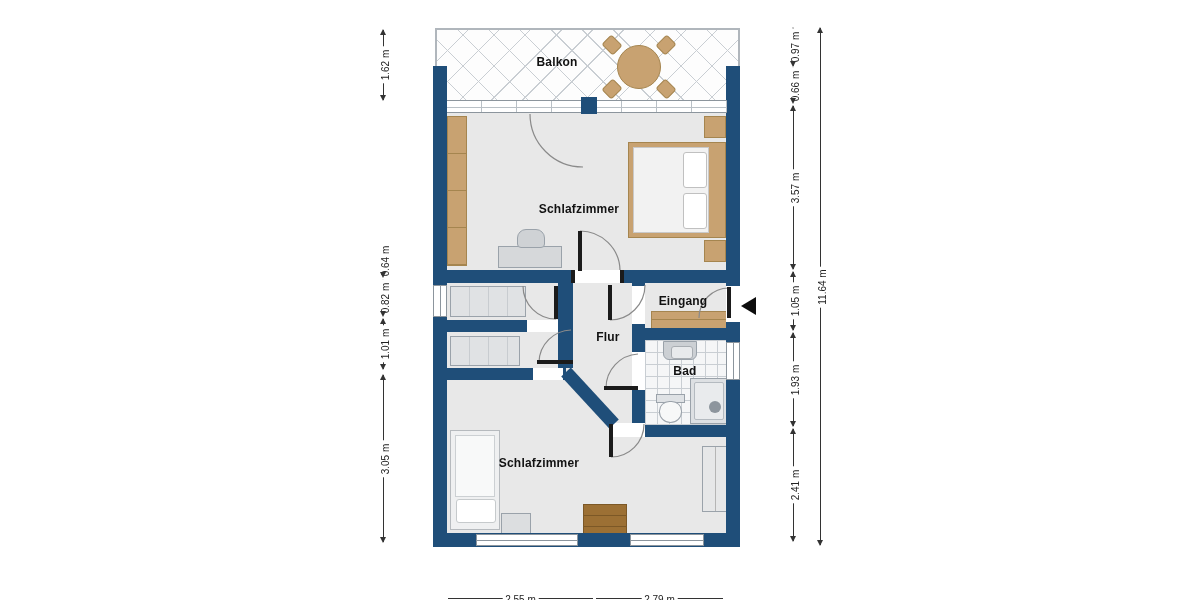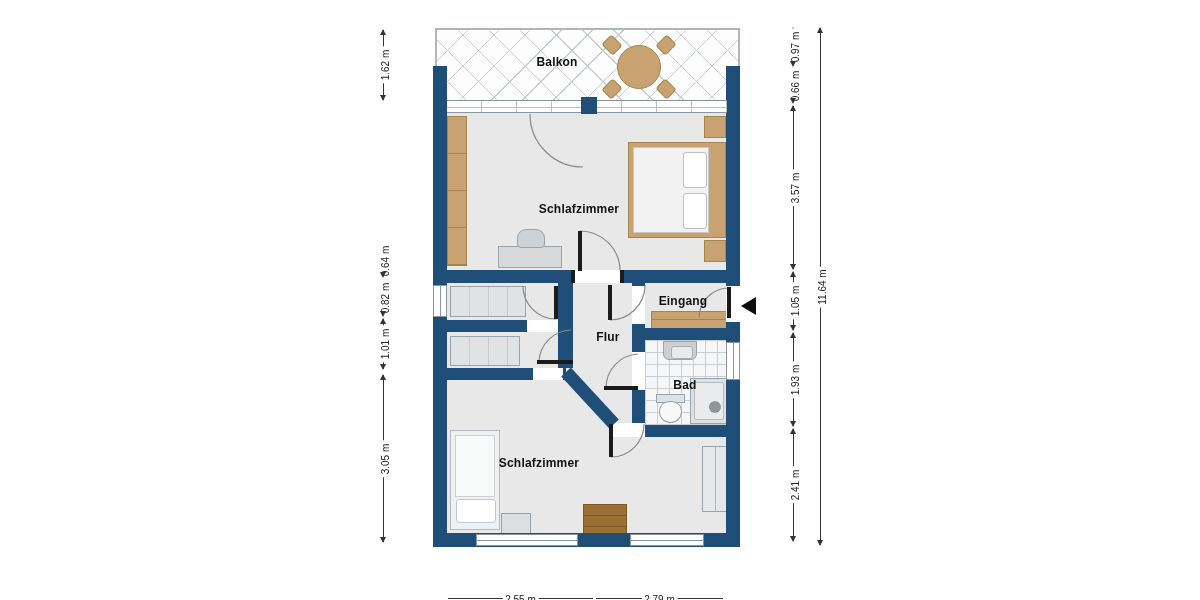--- a/index.html
+++ b/index.html
@@ -180,21 +180,21 @@
       <rect x="609" y="424" width="4" height="33"></rect>
     </g>
 
     <polygon points="741,306 756,297 756,315" fill="#0d0d0d"></polygon>
   </svg>
 
   <div class="room-label" style="left:557px;top:62px;">Balkon</div>
   <div class="room-label" style="left:579px;top:209px;">Schlafzimmer</div>
   <div class="room-label" style="left:683px;top:301px;">Eingang</div>
   <div class="room-label" style="left:608px;top:337px;">Flur</div>
-  <div class="room-label" style="left:685px;top:385px;">Bad</div>
+  <div class="room-label" style="left:685px;top:371px;">Bad</div>
   <div class="room-label" style="left:539px;top:463px;">Schlafzimmer</div>
 
   <div class="vdim" style="left:383px;top:30px;height:70px;">
     <span class="dlbl">1.62 m</span>
   </div>
   <div class="vdim" style="left:383px;top:244px;height:33px;">
     <span class="dlbl">0.64 m</span>
   </div>
   <div class="vdim" style="left:383px;top:280px;height:36px;">
     <span class="dlbl">0.82 m</span>

